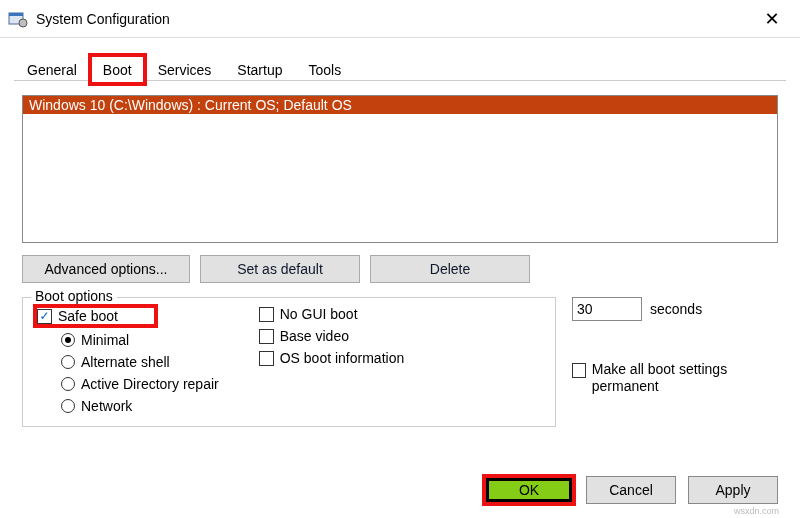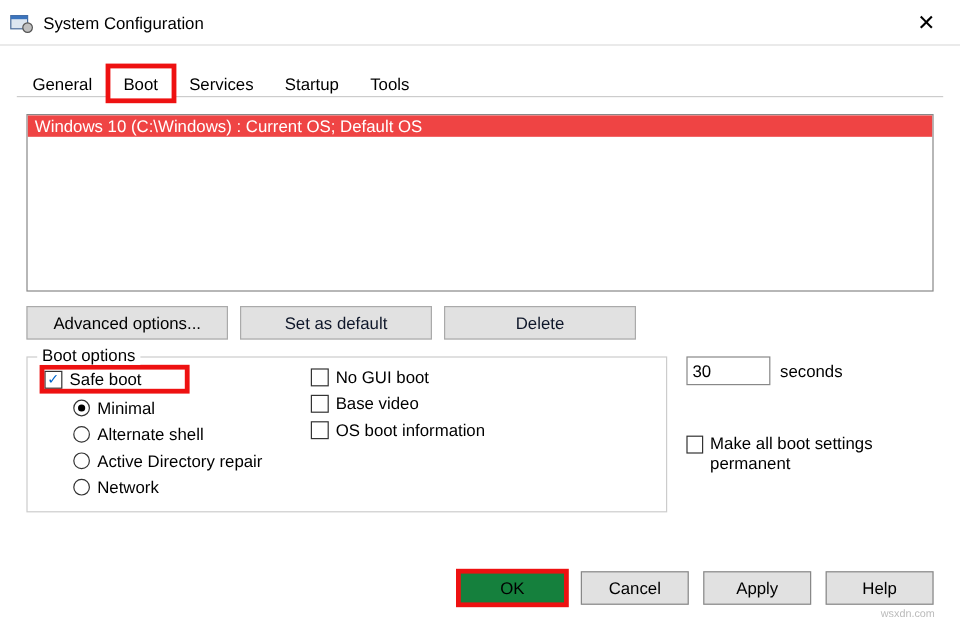--- a/index.html
+++ b/index.html
@@ -13,21 +13,21 @@
 .tabs { display: flex; padding: 0 14px; margin-top: 14px; position: relative; }
 .tab { padding: 6px 12px 6px 12px; font-size: 14px; border: 1px solid transparent; border-bottom: none; margin-right: 0px; position: relative; top: 3px; }
 .tab.active { border-color: #fff; background: #fff; border-top: 1px solid #ccc; border-left: 1px solid #ccc; border-right: 1px solid #ccc; z-index: 2;}
 .tab-underline { position: absolute; bottom: 0; left: 14px; right: 14px; border-bottom: 1px solid #ccc; z-index: 1;}
 
 .hl-red { outline: 4px solid #e11; outline-offset: -2px; }
 
 .content { padding: 14px 22px 0 22px; }
 
 .listbox { width: 100%; height: 148px; border: 1px solid #888; background: #fff; overflow: hidden; }
-.listbox .item { background: #ef4444; color: #fff; padding: 1px 6px; font-size: 14px; }
+.listbox .item { background: #c2410c; color: #fff; padding: 1px 6px; font-size: 14px; }
 
 .btnrow { display: flex; gap: 10px; margin-top: 12px; }
 .btn { height: 28px; border: 1px solid #aaa; background: #e1e1e1; font-size: 14px; display: flex; align-items: center; justify-content: center; }
 .btn.disabled { color: #0f172a; }
 .btn1 { width: 168px; }
 .btn2 { width: 160px; }
 
 .lower { display: flex; margin-top: 14px; gap: 16px; }
 .fieldset { border: 1px solid #ccc; padding: 8px 12px 12px 12px; flex: 1; position: relative; }
 .legend { position: absolute; top: -10px; left: 8px; background: #fff; padding: 0 4px; font-size: 14px; }
@@ -41,21 +41,21 @@
 
 .indent { margin-left: 26px; }
 
 .rightcol { width: 206px; display: flex; flex-direction: column; gap: 12px; }
 .timeout-lbl { font-size: 14px; }
 .timeout-row { display: flex; align-items: center; gap: 8px; }
 .timeout-input { width: 70px; height: 24px; border: 1px solid #888; padding: 2px 4px; font-size: 14px; }
 
 .footer { position: absolute; bottom: 14px; right: 22px; display: flex; gap: 12px; }
 .footerbtn { width: 90px; height: 28px; border: 1px solid #888; background: #e1e1e1; display: flex; align-items: center; justify-content: center; font-size: 14px; }
-.footerbtn.primary { border: 1px solid #000000; background: #15803d; }
+.footerbtn.primary { border: 5px solid #000000; background: #84cc16; }
 
 .watermark { position: absolute; bottom: 2px; right: 21px; font-size: 9px; color: #bbb; }
 </style>
 </head>
 <body>
 
 <div class="titlebar">
   <span class="icon">
     <svg viewBox="0 0 20 18">
         <rect x="1" y="3" width="14" height="11" fill="#dde6f0" stroke="#4a6b99"></rect>
@@ -144,16 +144,15 @@
         <span style="line-height:1.2;">Make all boot settings permanent</span>
       </label>
     </div>
   </div>
 </div>
 
 <div class="footer">
   <div class="footerbtn primary hl-red">OK</div>
   <div class="footerbtn">Cancel</div>
   <div class="footerbtn">Apply</div>
-  <div class="footerbtn">Help</div>
 </div>
 
 <div class="watermark">wsxdn.com</div>
 
 </body></html>

